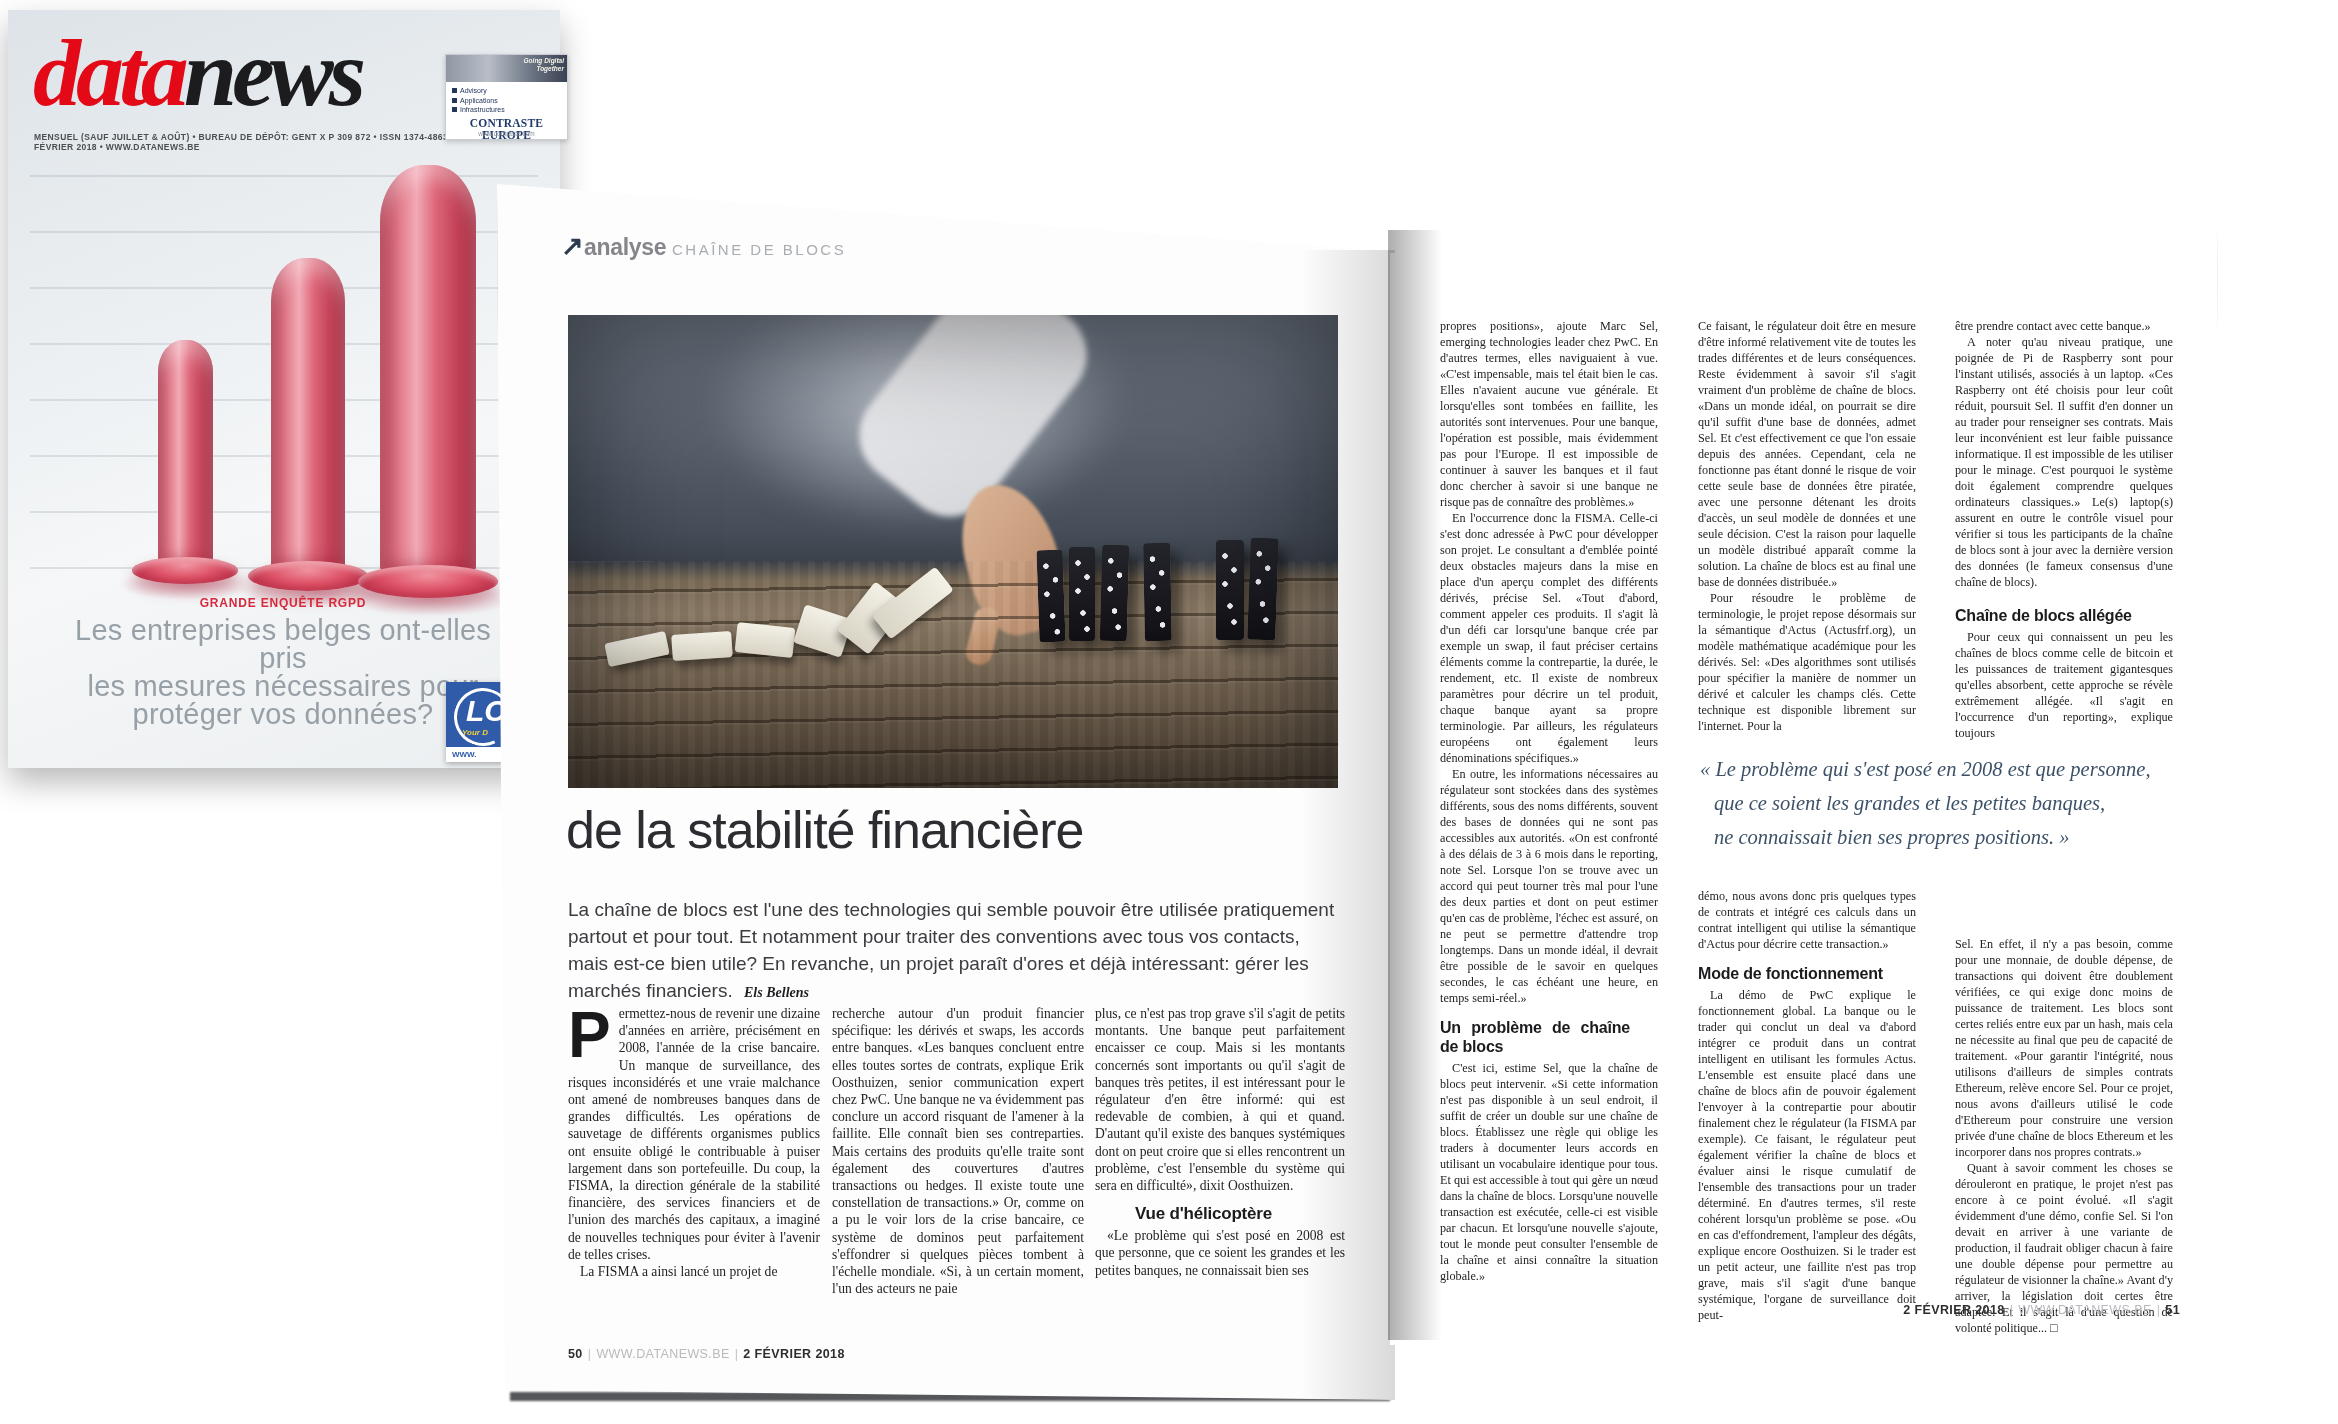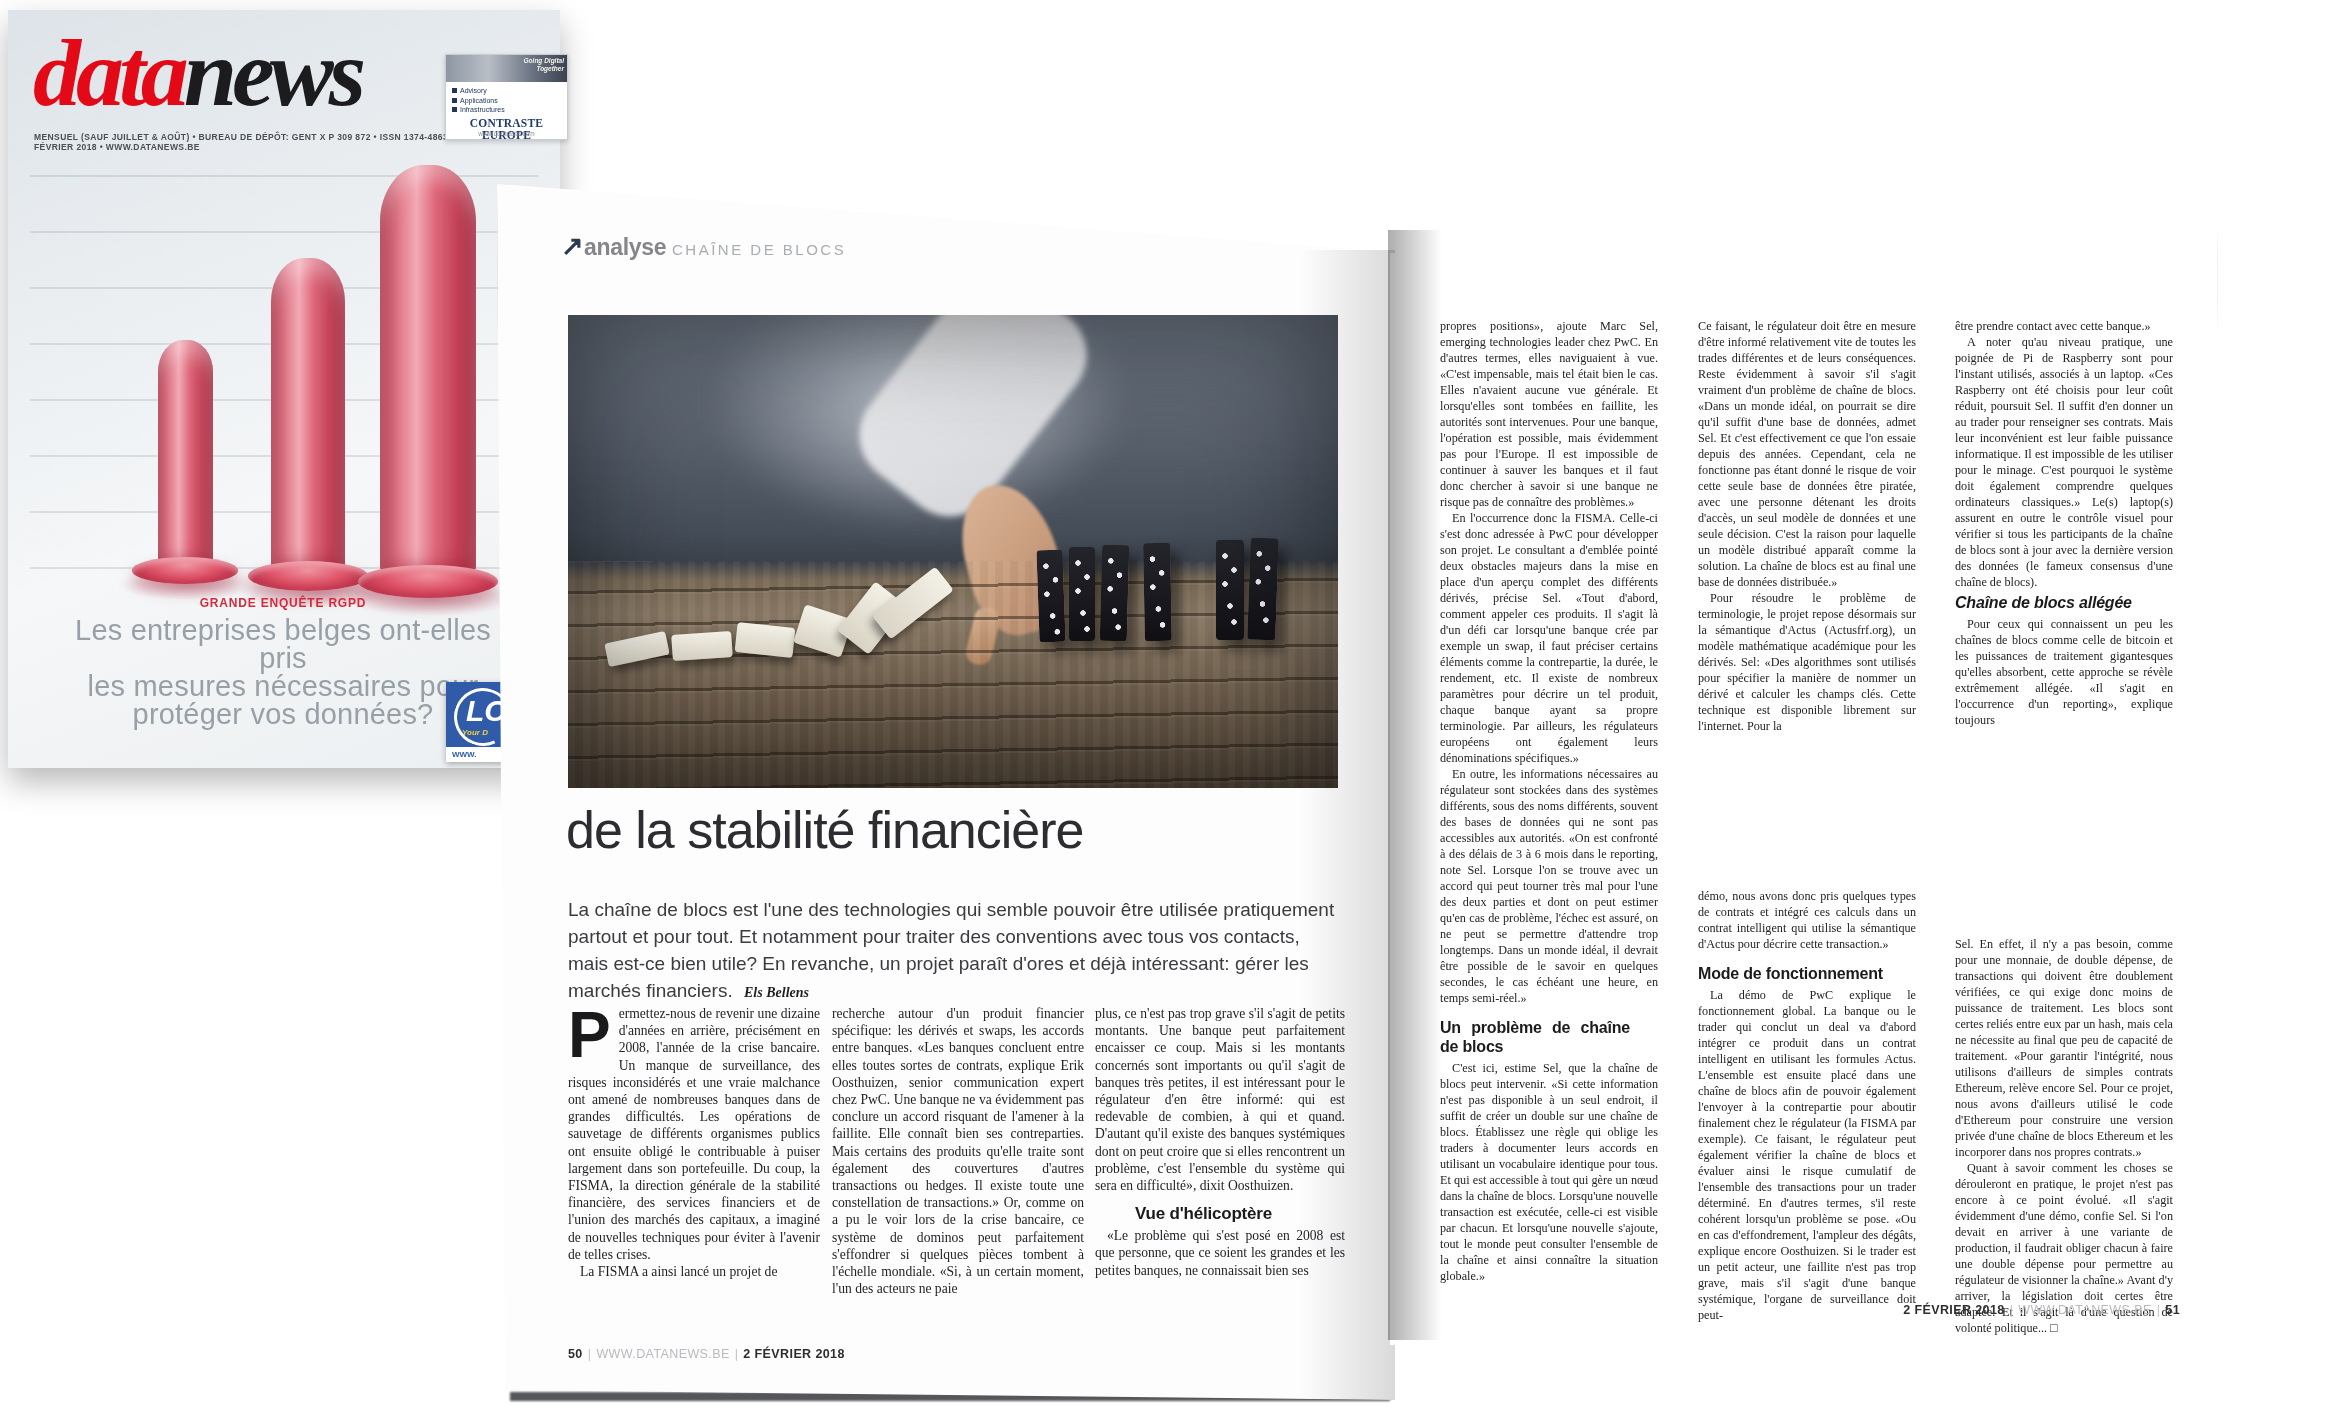--- a/index.html
+++ b/index.html
@@ -245,31 +245,36 @@
     <div class="indent">En outre, les informations nécessaires au régulateur sont stockées dans des systèmes différents, sous des noms différents, souvent des bases de données qui ne sont pas accessibles aux autorités. «On est confronté à des délais de 3 à 6 mois dans le reporting, note Sel. Lorsque l'on se trouve avec un accord qui peut tourner très mal pour l'une des deux parties et dont on peut estimer qu'en cas de problème, l'échec est assuré, on ne peut se permettre d'attendre trop longtemps. Dans un monde idéal, il devrait être possible de le savoir en quelques secondes, le cas échéant une heure, en temps semi-réel.»</div>
     <div class="subhead shR" style="margin-top:12px;width:190px;">Un problème de chaîne de blocs</div>
     <div class="indent" style="margin-top:4px;">C'est ici, estime Sel, que la chaîne de blocs peut intervenir. «Si cette information n'est pas disponible à un seul endroit, il suffit de créer un double sur une chaîne de blocs. Établissez une règle qui oblige les traders à documenter leurs accords en utilisant un vocabulaire identique pour tous. Et qui est accessible à tout qui gère un nœud dans la chaîne de blocs. Lorsqu'une nouvelle transaction est exécutée, celle-ci est visible par chacun. Et lorsqu'une nouvelle s'ajoute, tout le monde peut consulter l'ensemble de la chaîne et ainsi connaître la situation globale.»</div>
   </div>
 
   <div class="abs z5 btR" style="left:1698px;top:318px;width:218px;">
     <div style="max-height:418px;overflow:hidden;">Ce faisant, le régulateur doit être en mesure d'être informé relativement vite de toutes les trades différentes et de leurs conséquences. Reste évidemment à savoir s'il s'agit vraiment d'un problème de chaîne de blocs. «Dans un monde idéal, on pourrait se dire qu'il suffit d'une base de données, admet Sel. Et c'est effectivement ce que l'on essaie depuis des années. Cependant, cela ne fonctionne pas étant donné le risque de voir cette seule base de données être piratée, avec une personne détenant les droits d'accès, un seul modèle de données et une seule décision. C'est la raison pour laquelle un modèle distribué apparaît comme la solution. La chaîne de blocs est au final une base de données distribuée.»</div>
     <div class="indent" style="max-height:150px;overflow:hidden;">Pour résoudre le problème de terminologie, le projet repose désormais sur la sémantique d'Actus (Actusfrf.org), un modèle mathématique académique pour les dérivés. Sel: «Des algorithmes sont utilisés pour spécifier la manière de nommer un dérivé et calculer les champs clés. Cette technique est disponible librement sur l'internet. Pour la</div>
   </div>
 
+  <div class="abs z5 pullquote">
+    <div class="pq1">« Le problème qui s'est posé en 2008 est que personne,</div>
+    <div class="pq2">que ce soient les grandes et les petites banques,</div>
+    <div class="pq3">ne connaissait bien ses propres positions. »</div>
+  </div>
 
   <div class="abs z5 btR" style="left:1698px;top:888px;width:218px;">
     <span>démo, nous avons donc pris quelques types de contrats et intégré ces calculs dans un contrat intelligent qui utilise la sémantique d'Actus pour décrire cette transaction.»</span>
     <div class="subhead shR" style="margin-top:12px;">Mode de fonctionnement</div>
     <div class="indent" style="margin-top:4px;">La démo de PwC explique le fonctionnement global. La banque ou le trader qui conclut un deal va d'abord intégrer ce produit dans un contrat intelligent en utilisant les formules Actus. L'ensemble est ensuite placé dans une chaîne de blocs afin de pouvoir également l'envoyer à la contrepartie pour aboutir finalement chez le régulateur (la FISMA par exemple). Ce faisant, le régulateur peut également vérifier la chaîne de blocs et évaluer ainsi le risque cumulatif de l'ensemble des transactions pour un trader déterminé. En d'autres termes, s'il reste cohérent lorsqu'un problème se pose. «Ou en cas d'effondrement, l'ampleur des dégâts, explique encore Oosthuizen. Si le trader est un petit acteur, une faillite n'est pas trop grave, mais s'il s'agit d'une banque systémique, l'organe de surveillance doit peut-</div>
   </div>
 
   <div class="abs z5 btR" style="left:1955px;top:318px;width:218px;">
     <span>être prendre contact avec cette banque.»</span>
     <div class="indent">A noter qu'au niveau pratique, une poignée de Pi de Raspberry sont pour l'instant utilisés, associés à un laptop. «Ces Raspberry ont été choisis pour leur coût réduit, poursuit Sel. Il suffit d'en donner un au trader pour renseigner ses contrats. Mais leur inconvénient est leur faible puissance informatique. Il est impossible de les utiliser pour le minage. C'est pourquoi le système doit également comprendre quelques ordinateurs classiques.» Le(s) laptop(s) assurent en outre le contrôle visuel pour vérifier si tous les participants de la chaîne de blocs sont à jour avec la dernière version des données (le fameux consensus d'une chaîne de blocs).</div>
-    <div class="subhead shR" style="margin-top:3px;font-style:italic;">Chaîne de blocs allégée</div>
+    <div class="subhead shR" style="margin-top:16px;">Chaîne de blocs allégée</div>
     <div class="indent" style="margin-top:4px;max-height:112px;overflow:hidden;">Pour ceux qui connaissent un peu les chaînes de blocs comme celle de bitcoin et les puissances de traitement gigantesques qu'elles absorbent, cette approche se révèle extrêmement allégée. «Il s'agit en l'occurrence d'un reporting», explique toujours</div>
   </div>
 
   <div class="abs z5 btR" style="left:1955px;top:888px;width:218px;margin-top:48px;">
     <span>Sel. En effet, il n'y a pas besoin, comme pour une monnaie, de double dépense, de transactions qui doivent être doublement vérifiées, ce qui exige donc moins de puissance de traitement. Les blocs sont certes reliés entre eux par un hash, mais cela ne nécessite au final que peu de capacité de traitement. «Pour garantir l'intégrité, nous utilisons d'ailleurs de simples contrats Ethereum, relève encore Sel. Pour ce projet, nous avons d'ailleurs utilisé le code d'Ethereum pour construire une version privée d'une chaîne de blocs Ethereum et les incorporer dans nos propres contrats.»</span>
     <div class="indent">Quant à savoir comment les choses se dérouleront en pratique, le projet n'est pas encore à ce point évolué. «Il s'agit évidemment d'une démo, confie Sel. Si l'on devait en arriver à une variante de production, il faudrait obliger chacun à faire une double dépense pour permettre au régulateur de visionner la chaîne.» Avant d'y arriver, la législation doit certes être adaptée. Et il s'agit là d'une question de volonté politique... □</div>
   </div>
 
   <div class="abs z5 footer" style="left:1700px;top:1303px;width:480px;text-align:right;">
     <span class="date">2 FÉVRIER 2018</span><span class="sep">|</span><span class="site">WWW.DATANEWS.BE</span><span class="sep">|</span><span class="pg">51</span>

